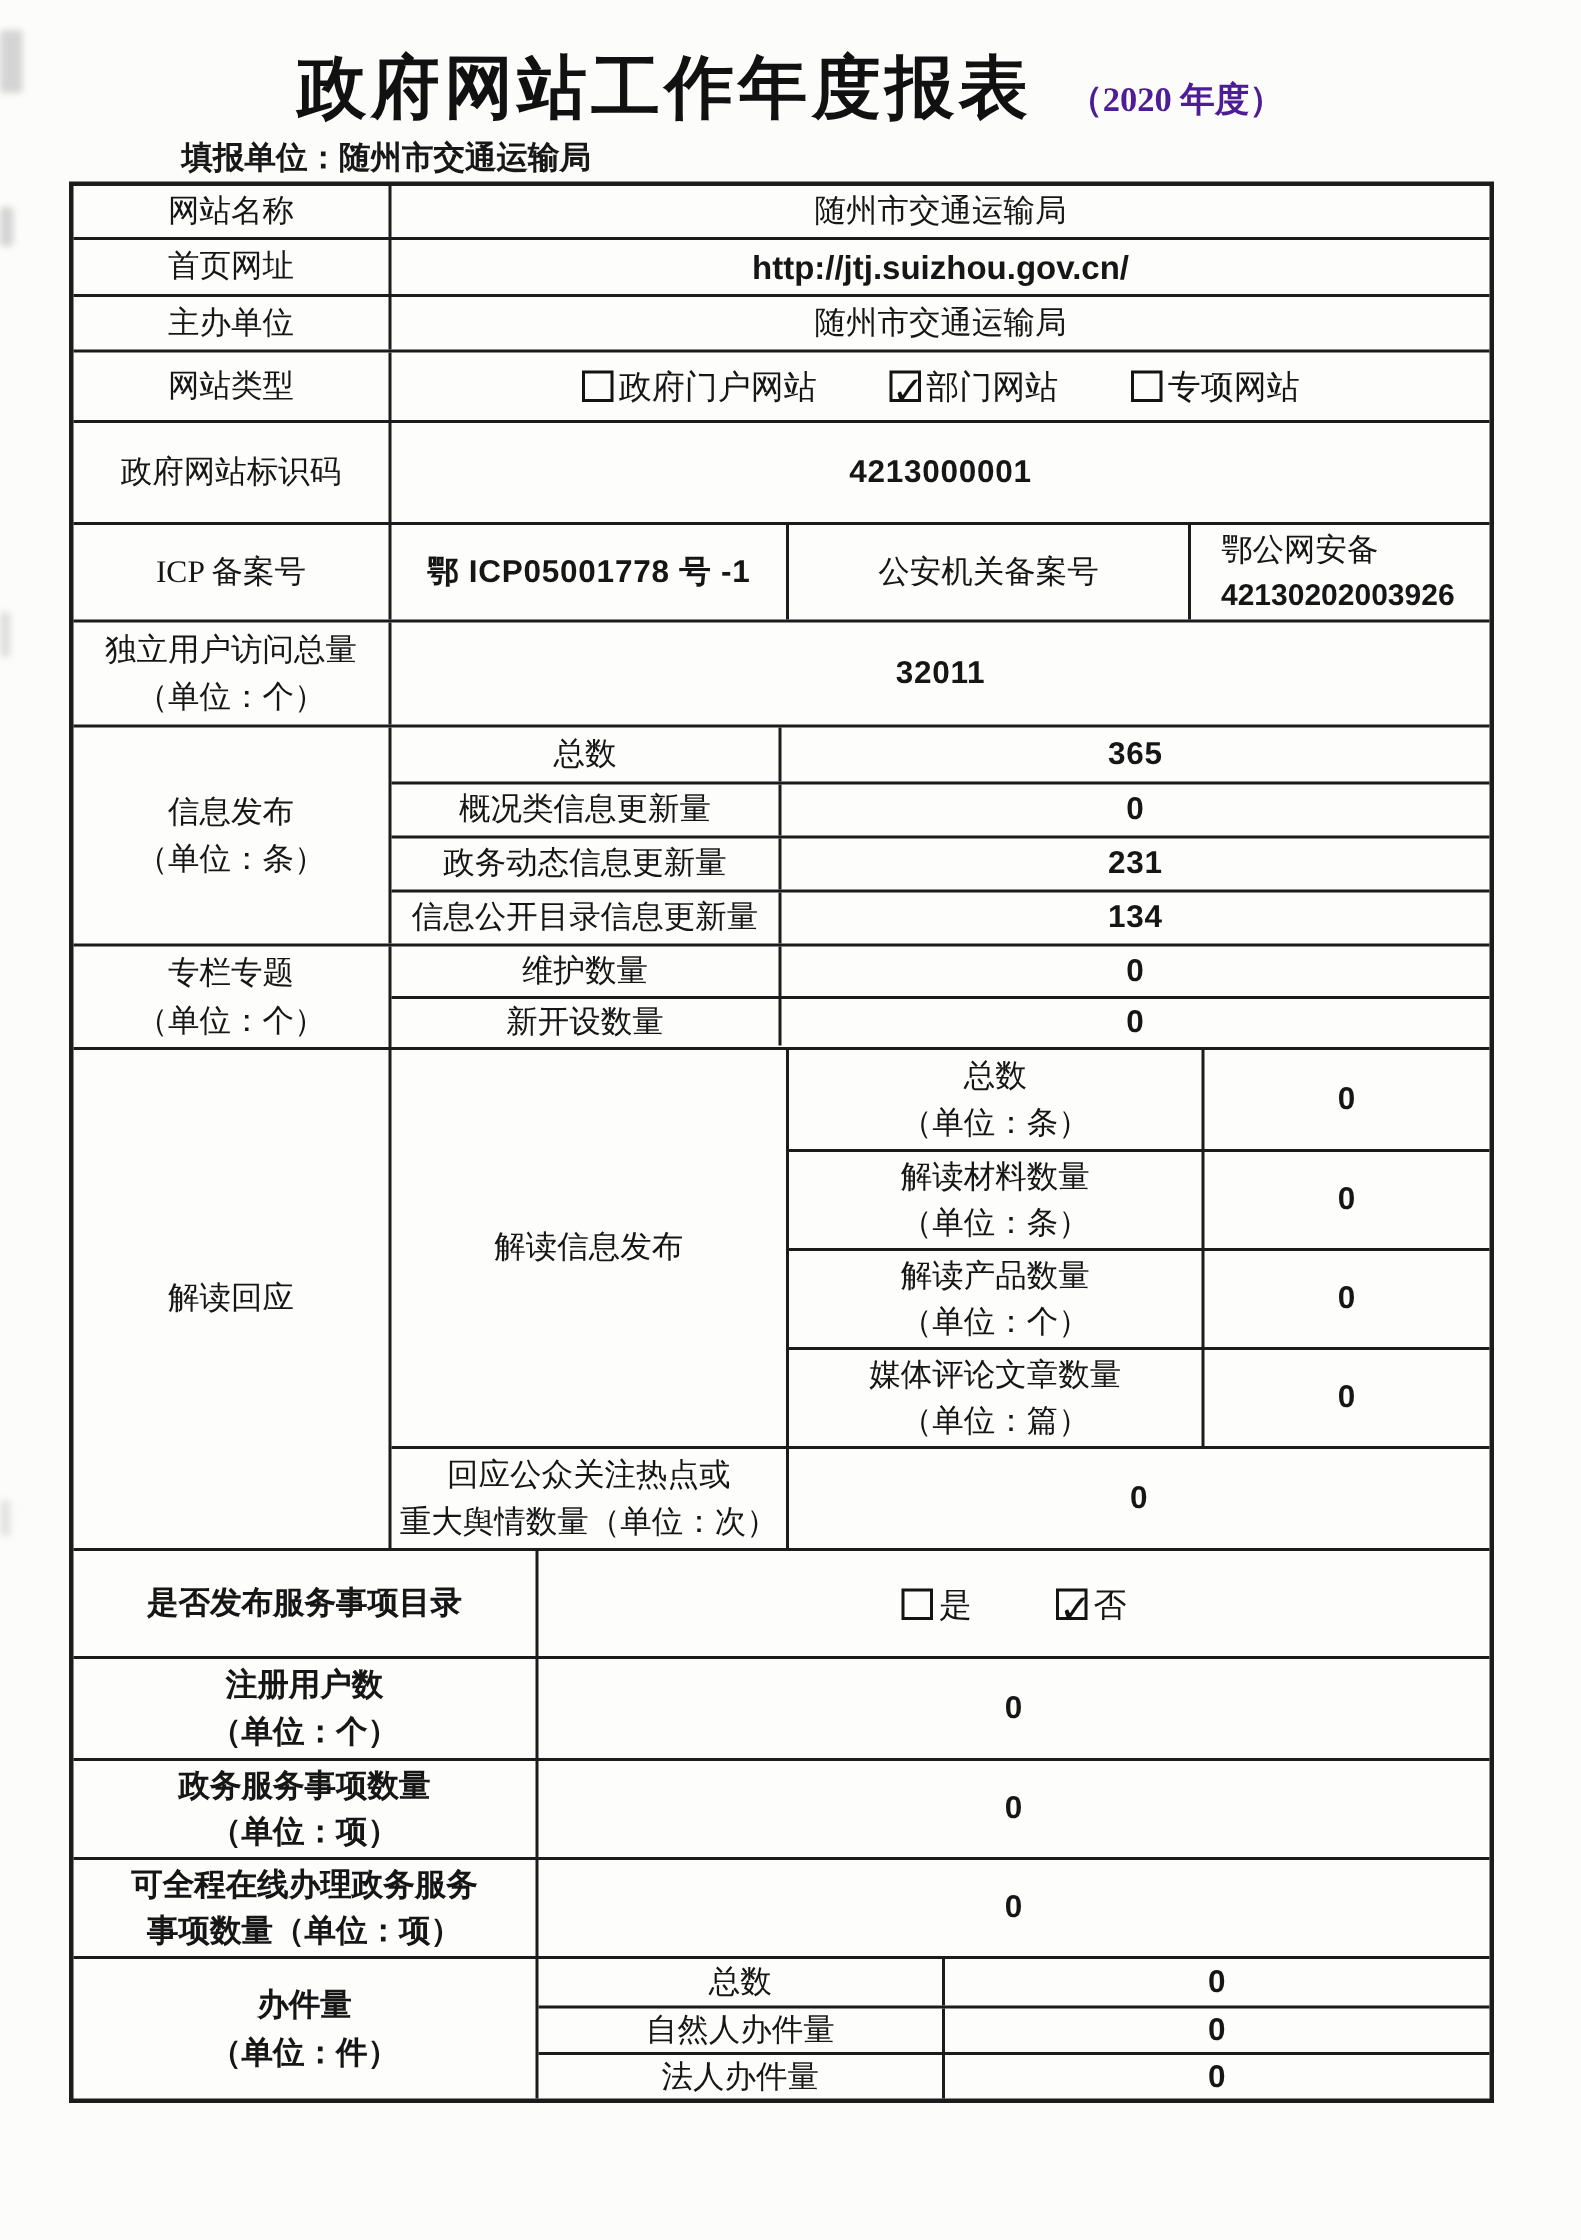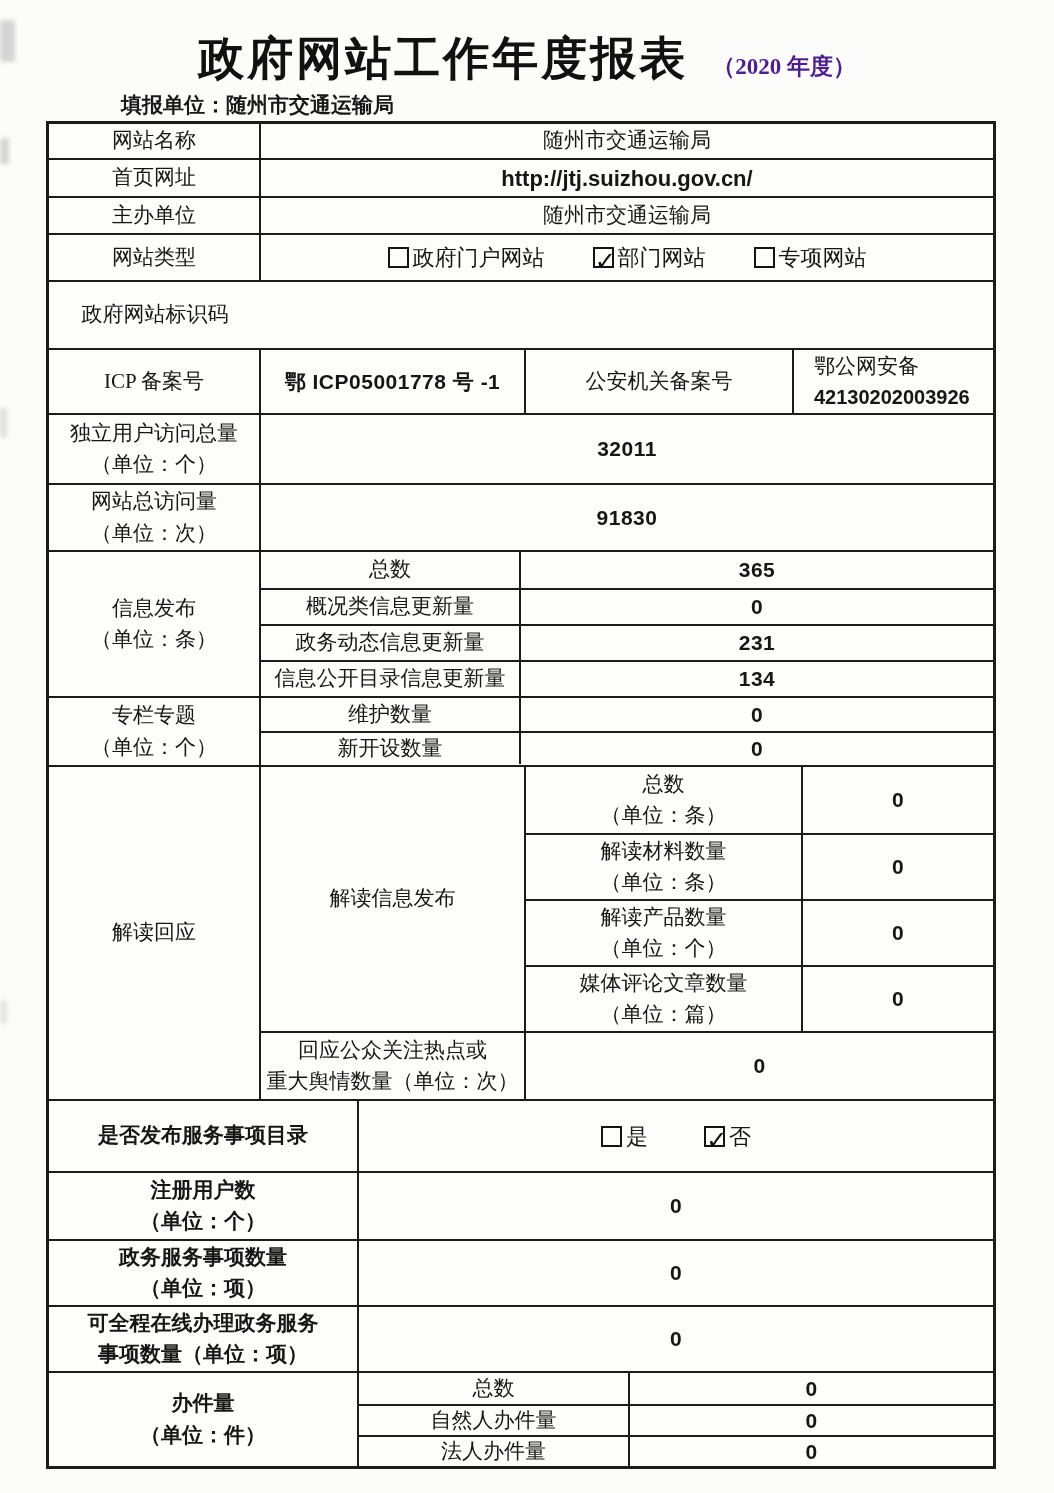--- a/index.html
+++ b/index.html
@@ -111,47 +111,41 @@
         <span class="optitem">
           <span class="cbox"></span>
           <span>专项网站</span>
         </span>
       </div>
     </div>
   </div>
 
   <div class="trow" style="height:68px">
     <div class="cell c1">政府网站标识码</div>
+    <div class="cell grow num">4213000001</div>
   </div>
 
   <div class="trow" style="height:65px">
     <div class="cell c1">ICP 备案号</div>
     <div class="cell w-icp2 num">鄂 ICP05001778 号 -1</div>
     <div class="cell w-icp3">公安机关备案号</div>
     <div class="cell grow police-cell">
       <span class="l1">鄂公网安备</span>
       <span class="l2">42130202003926</span>
     </div>
   </div>
 
   <div class="trow" style="height:70px">
     <div class="cell c1 two-line">
       <span>独立用户访问总量</span>
       <span>（单位：个）</span>
     </div>
     <div class="cell grow num">32011</div>
   </div>
 
-  <div class="trow" style="height:67px">
-    <div class="cell c1 two-line">
-      <span>网站总访问量</span>
-      <span>（单位：次）</span>
-    </div>
-    <div class="cell grow num">91830</div>
-  </div>
 
   <div class="trow">
     <div class="cell c1 two-line">
       <span>信息发布</span>
       <span>（单位：条）</span>
     </div>
     <div class="subcol">
       <div class="subrow" style="height:36px">
         <div class="cell w-info">总数</div>
         <div class="cell grow num">365</div>

